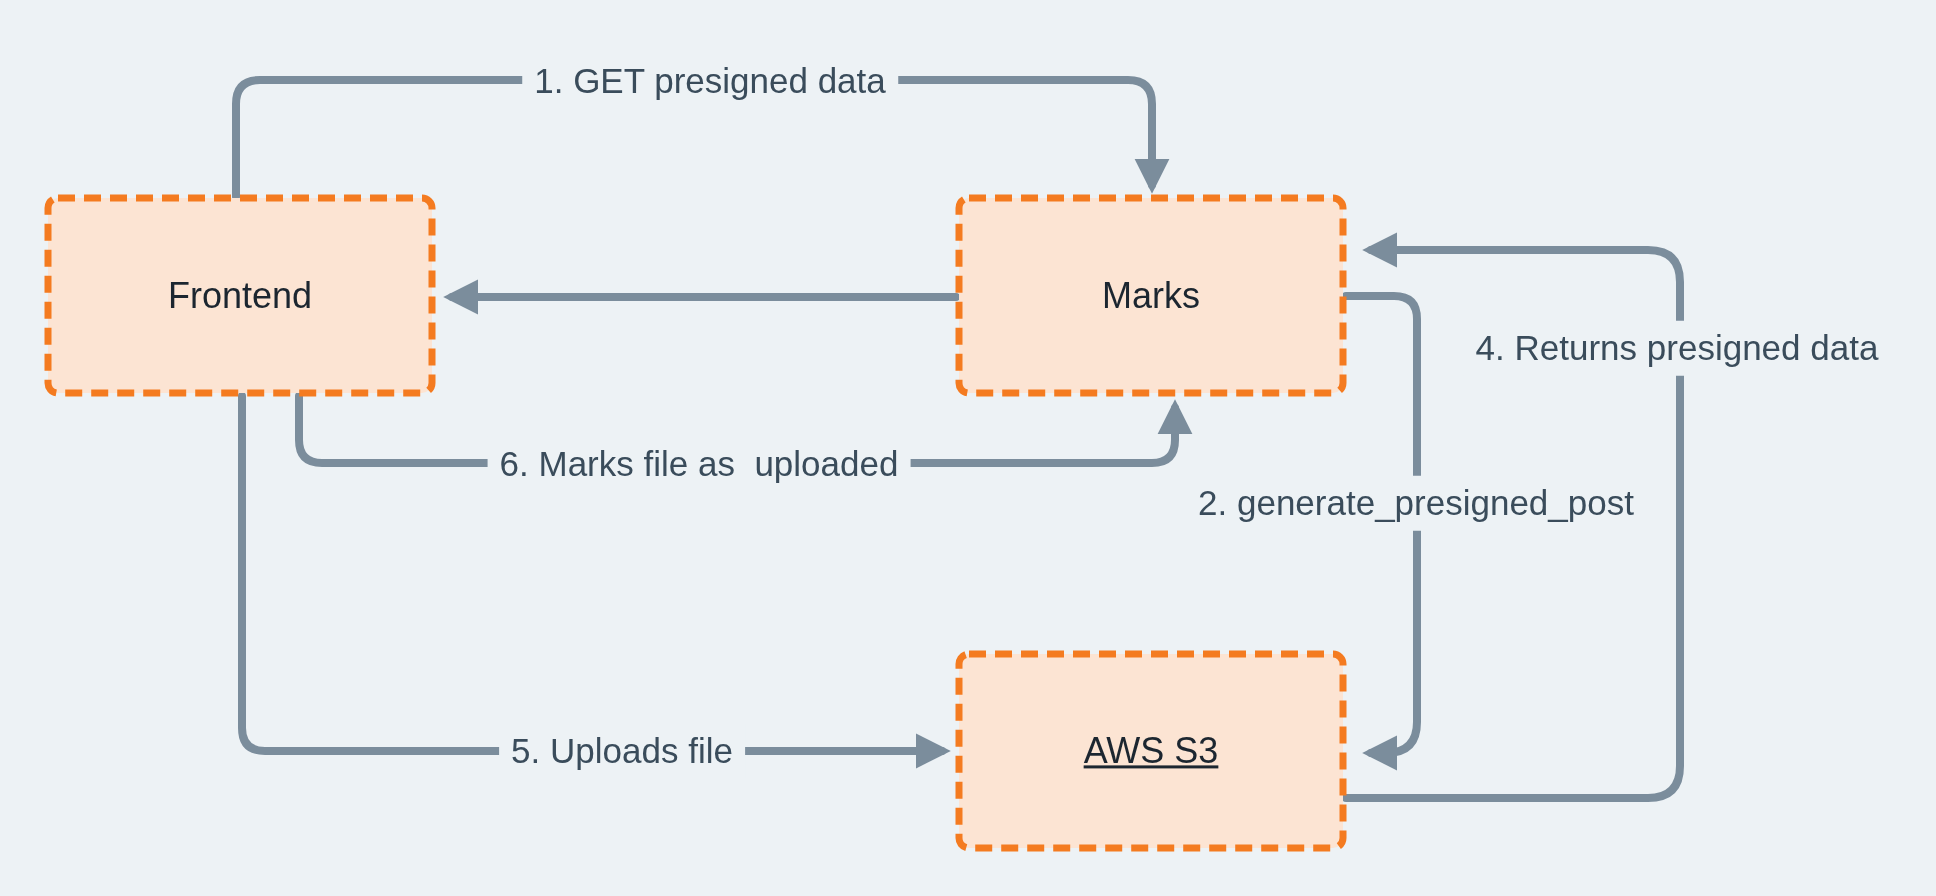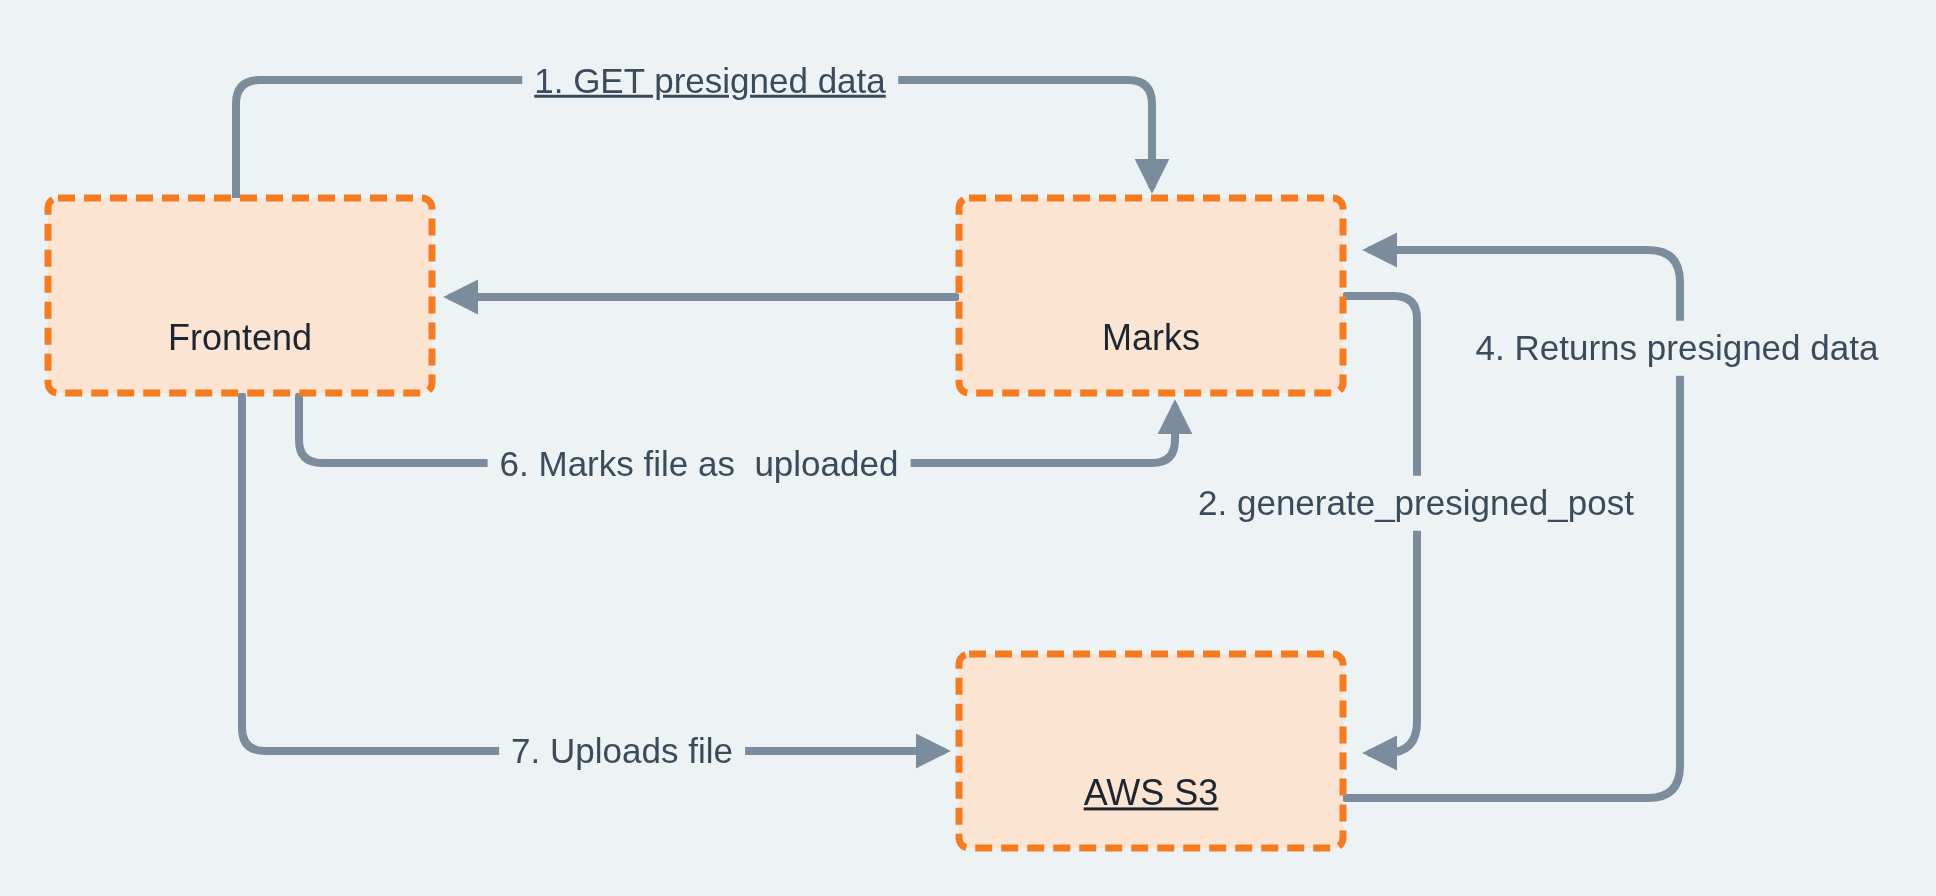--- a/index.html
+++ b/index.html
@@ -35,21 +35,20 @@
     stroke-linecap: round;
     stroke-linejoin: round;
   }
   .node-label {
     position: absolute;
     transform: translate(-50%, -50%);
     color: #1c2630;
     font-size: 36px;
     white-space: pre;
     line-height: 1.2;
-    margin-top: 42px;
   }
   .edge-label {
     position: absolute;
     transform: translate(-50%, -50%);
     background: #edf2f5;
     color: #3a4c5b;
     font-size: 35px;
     white-space: pre;
     padding: 8px 12px;
     line-height: 1.1;
@@ -81,19 +80,19 @@
 
     <rect class="node-box" x="48" y="198" width="384" height="195" rx="10"></rect>
     <rect class="node-box" x="959" y="198" width="384" height="195" rx="10"></rect>
     <rect class="node-box" x="959" y="654" width="384" height="194" rx="10"></rect>
   </svg>
 
   <div class="node-label" style="left:240px;  top:296px;">Frontend</div>
   <div class="node-label" style="left:1151px; top:296px;">Marks</div>
   <div class="node-label" style="left:1151px; top:751px;text-decoration:underline;">AWS S3</div>
 
-  <div class="edge-label" style="left:710px;  top:81px;text-decoration:underline;">1. GET presigned data</div>
+  <div class="edge-label" style="left:710px;  top:81px;">1. GET presigned data</div>
   <div class="edge-label" style="left:1416px; top:503px;">2. generate_presigned_post</div>
   <div class="edge-label" style="left:1677px; top:348px;">4. Returns presigned data</div>
-  <div class="edge-label" style="left:622px;  top:751px;">7. Uploads file</div>
+  <div class="edge-label" style="left:622px;  top:751px;">5. Uploads file</div>
   <div class="edge-label" style="left:699px;  top:464px;">6. Marks file as  uploaded</div>
 
 </div>
 
 </body></html>

